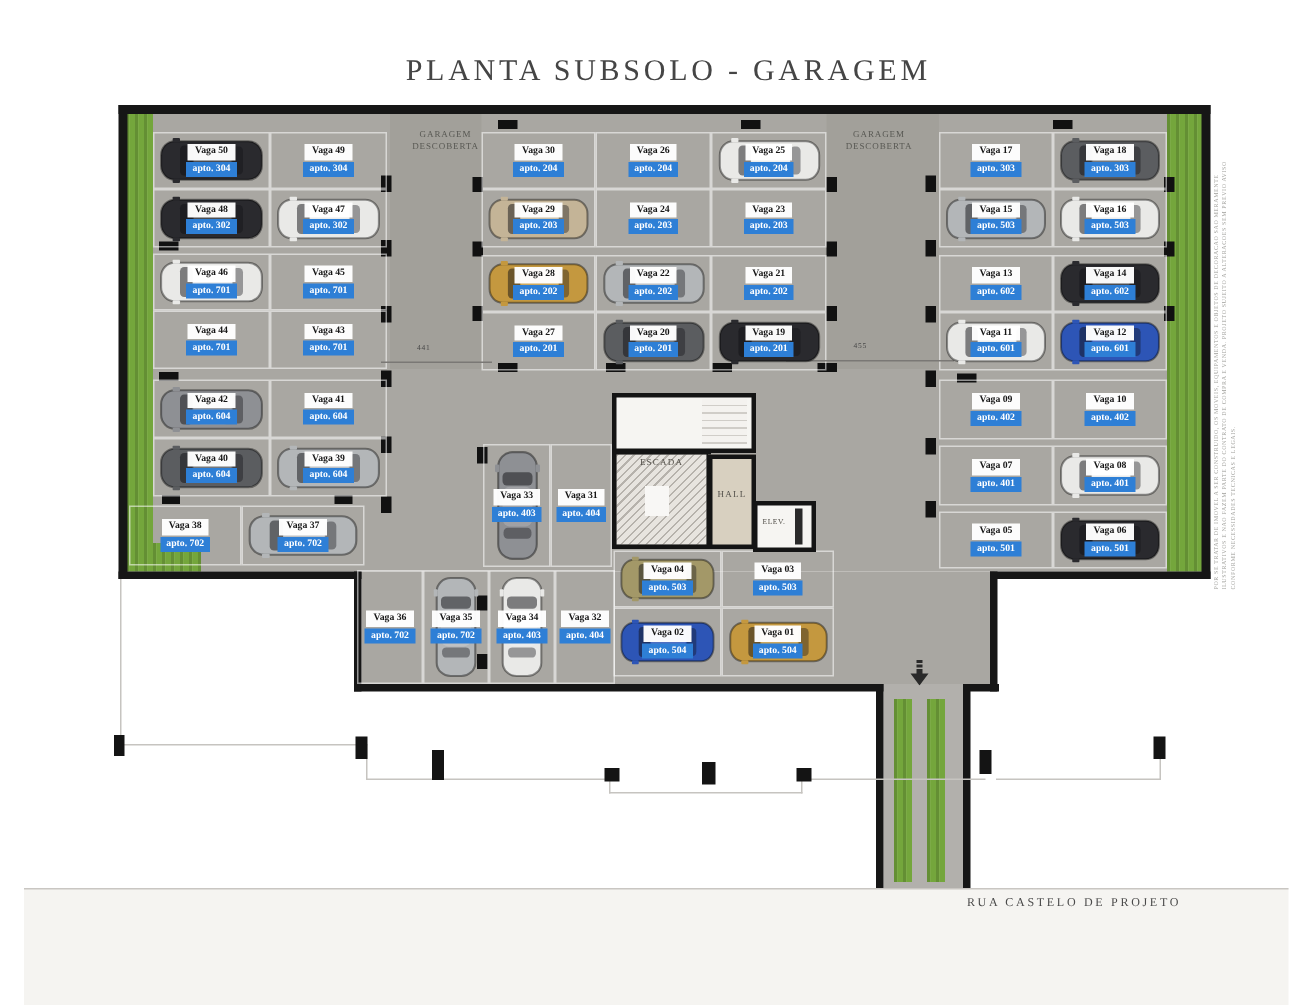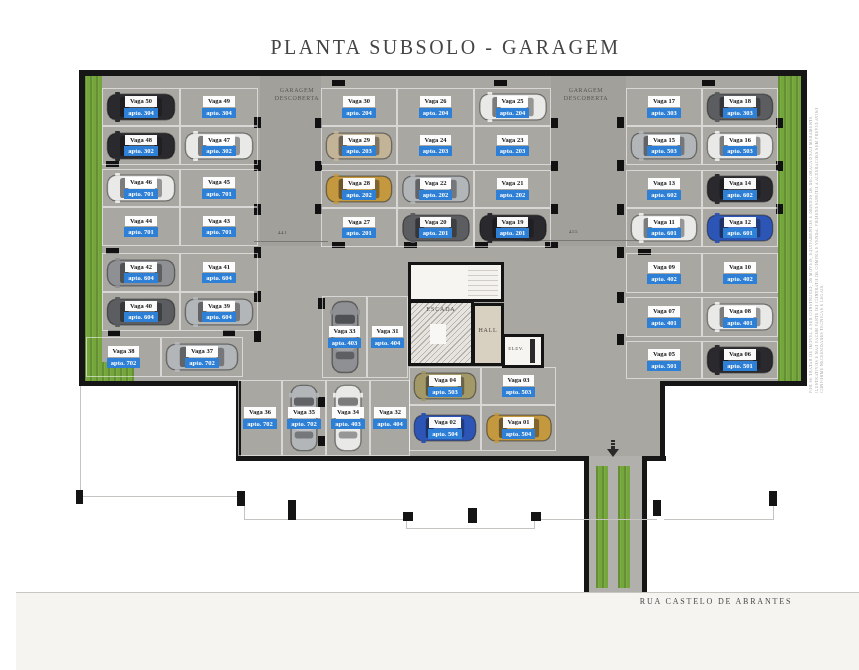--- a/index.html
+++ b/index.html
@@ -677,16 +677,16 @@
   <div class="abs" style="left:514px;top:339px;width:5px;height:24px;background:#2a2a2a;"></div>
   <div class="plabel" id="elev-label" style="left:487px;top:346px;width:26px;">ELEV.</div>
 
   <svg class="arrow-sym" style="left:590px;top:440px;" width="14" height="17" viewBox="0 0 14 17">
     <rect x="5" y="0" width="4" height="2" fill="#2a2a2a"></rect>
     <rect x="5" y="3" width="4" height="2" fill="#2a2a2a"></rect>
     <path d="M7 17 L1 9 H5 V6 H9 V9 H13 Z" fill="#2a2a2a"></path>
   </svg>
 
   <div id="street-band"></div>
-  <div id="street-label">RUA CASTELO DE ABRANTES</div>
+  <div id="street-label">RUA CASTELO DE PROJETO</div>
 
   <div id="disclaimer">POR SE TRATAR DE IMOVEL A SER CONSTRUIDO, OS MOVEIS, EQUIPAMENTOS E OBJETOS DE DECORACAO SAO MERAMENTE ILUSTRATIVOS E NAO FAZEM PARTE DO CONTRATO DE COMPRA E VENDA. PROJETO SUJEITO A ALTERACOES SEM PREVIO AVISO CONFORME NECESSIDADES TECNICAS E LEGAIS.</div>
 </div>
 
 </body></html>

